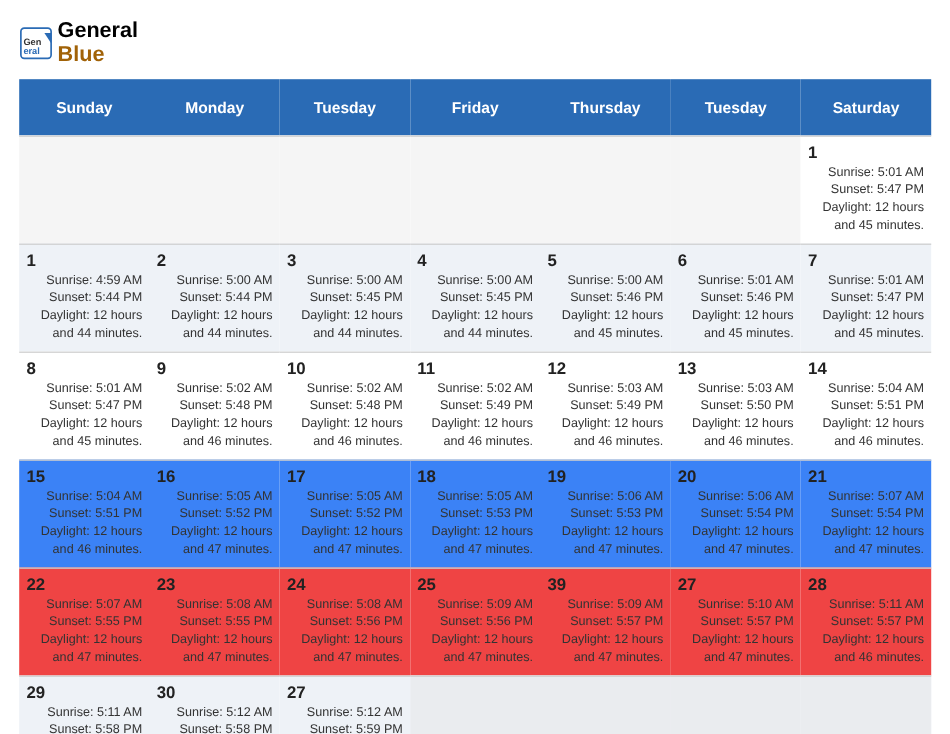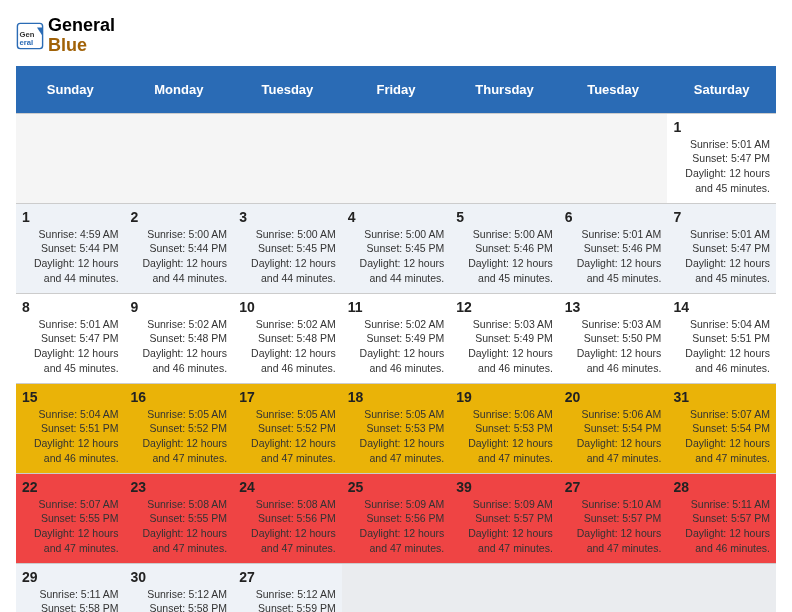--- a/index.html
+++ b/index.html
@@ -196,21 +196,21 @@
         </td>
         <td>
           <span class="day-num">13</span>
           <div class="day-info">Sunrise: 5:03 AM<br>Sunset: 5:50 PM<br>Daylight: 12 hours<br>and 46 minutes.</div>
         </td>
         <td>
           <span class="day-num">14</span>
           <div class="day-info">Sunrise: 5:04 AM<br>Sunset: 5:51 PM<br>Daylight: 12 hours<br>and 46 minutes.</div>
         </td>
       </tr>
-      <tr class="week-row" style="background-color: #eab308;">
+      <tr class="week-row" style="background-color: #3b82f6;">
         <td>
           <span class="day-num">15</span>
           <div class="day-info">Sunrise: 5:04 AM<br>Sunset: 5:51 PM<br>Daylight: 12 hours<br>and 46 minutes.</div>
         </td>
         <td>
           <span class="day-num">16</span>
           <div class="day-info">Sunrise: 5:05 AM<br>Sunset: 5:52 PM<br>Daylight: 12 hours<br>and 47 minutes.</div>
         </td>
         <td>
           <span class="day-num">17</span>
@@ -222,21 +222,21 @@
         </td>
         <td>
           <span class="day-num">19</span>
           <div class="day-info">Sunrise: 5:06 AM<br>Sunset: 5:53 PM<br>Daylight: 12 hours<br>and 47 minutes.</div>
         </td>
         <td>
           <span class="day-num">20</span>
           <div class="day-info">Sunrise: 5:06 AM<br>Sunset: 5:54 PM<br>Daylight: 12 hours<br>and 47 minutes.</div>
         </td>
         <td>
-          <span class="day-num">31</span>
+          <span class="day-num">21</span>
           <div class="day-info">Sunrise: 5:07 AM<br>Sunset: 5:54 PM<br>Daylight: 12 hours<br>and 47 minutes.</div>
         </td>
       </tr>
       <tr class="week-row" style="background-color: #ef4444;">
         <td>
           <span class="day-num">22</span>
           <div class="day-info">Sunrise: 5:07 AM<br>Sunset: 5:55 PM<br>Daylight: 12 hours<br>and 47 minutes.</div>
         </td>
         <td>
           <span class="day-num">23</span>

